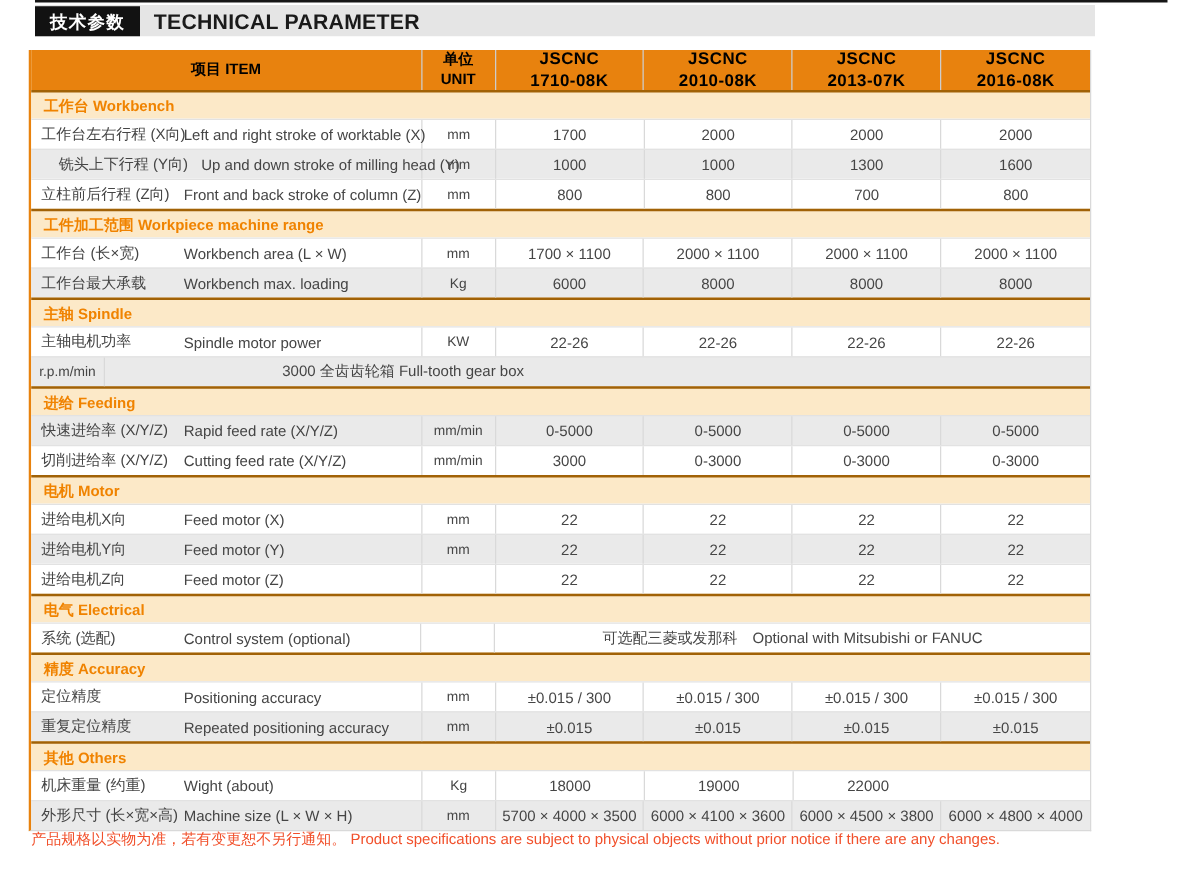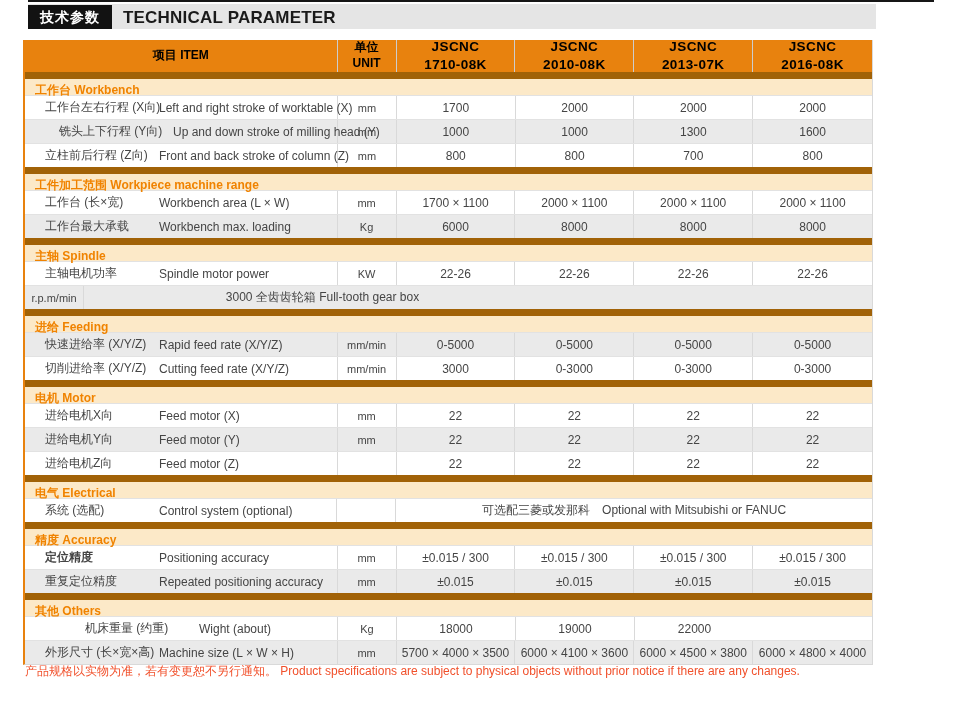--- a/index.html
+++ b/index.html
@@ -35,30 +35,30 @@
   }
   .thead{display:flex;height:32px;background:var(--orange);color:#000000;}
   .th{display:flex;flex-direction:column;align-items:center;justify-content:center;
       font-weight:bold;border-right:1px solid #CDCDCD;line-height:1.3;}
   .th:last-child{border-right:none;}
   .th.item{width:313px;font-size:12px;}
   .th.unit{width:59px;font-size:12px;}
   .th.model{width:119px;font-size:13.5px;letter-spacing:0.4px;}
   .band{
     height:23px;line-height:22px;background:var(--band-bg);color:var(--band-text);
-    font-weight:bold;font-size:12px;padding-left:10px;border-top:7px solid #a16207;
+    font-weight:bold;font-size:12px;padding-left:10px;border-top:2px solid #a16207;
     white-space:nowrap;
   }
   .row{display:flex;height:24px;border-top:1px solid #E2E2E2;background:#fff;
        font-size:12px;color:var(--ink);}
   .row.shaded{background:var(--row-alt);}
   .cell{display:flex;align-items:center;justify-content:center;
         border-right:1px solid var(--grid);white-space:nowrap;}
   .cell:last-child{border-right:none;}
-  .cell.item{width:313px;justify-content:flex-start;padding-left:20px;}
+  .cell.item{width:313px;justify-content:flex-start;padding-left:8px;}
   .cell.item .zh{flex:0 0 114px;width:114px;overflow:visible;}
   .cell.unit{width:59px;font-size:11px;}
   .cell.val{width:119px;}
   .cell.merged{width:477px;}
   .footnote{
     position:absolute;left:25px;top:663px;width:920px;
     font-size:12px;color:var(--note-red);white-space:nowrap;
   }
 </style>
 </head>
@@ -231,21 +231,21 @@
         <div class="cell item">
           <div class="zh" style="display: inline-block;">系统 (选配)</div>
           <div class="en">Control system (optional)</div>
         </div>
         <div class="cell unit"></div>
         <div class="cell merged">可选配三菱或发那科　Optional with Mitsubishi or FANUC</div>
       </div>
       <div class="band">精度 Accuracy</div>
       <div class="row">
         <div class="cell item">
-          <div class="zh" style="display: inline-block; font-weight: bold;">定位精度</div>
+          <div class="zh" style="display: inline-block;">定位精度</div>
           <div class="en">Positioning accuracy</div>
         </div>
         <div class="cell unit">mm</div>
         <div class="cell val">±0.015 / 300</div>
         <div class="cell val">±0.015 / 300</div>
         <div class="cell val">±0.015 / 300</div>
         <div class="cell val">±0.015 / 300</div>
       </div>
       <div class="row shaded">
         <div class="cell item">
@@ -254,21 +254,21 @@
         </div>
         <div class="cell unit">mm</div>
         <div class="cell val">±0.015</div>
         <div class="cell val">±0.015</div>
         <div class="cell val">±0.015</div>
         <div class="cell val">±0.015</div>
       </div>
       <div class="band">其他 Others</div>
       <div class="row">
         <div class="cell item">
-          <div class="zh" style="display: inline-block; margin-left: 40px;">机床重量 (约重)</div>
+          <div class="zh" style="display: inline-block;">机床重量 (约重)</div>
           <div class="en">Wight (about)</div>
         </div>
         <div class="cell unit">Kg</div>
         <div class="cell val">18000</div>
         <div class="cell val">19000</div>
         <div class="cell val">22000</div>
       </div>
       <div class="row shaded">
         <div class="cell item">
           <div class="zh" style="display: inline-block;">外形尺寸 (长×宽×高)</div>

